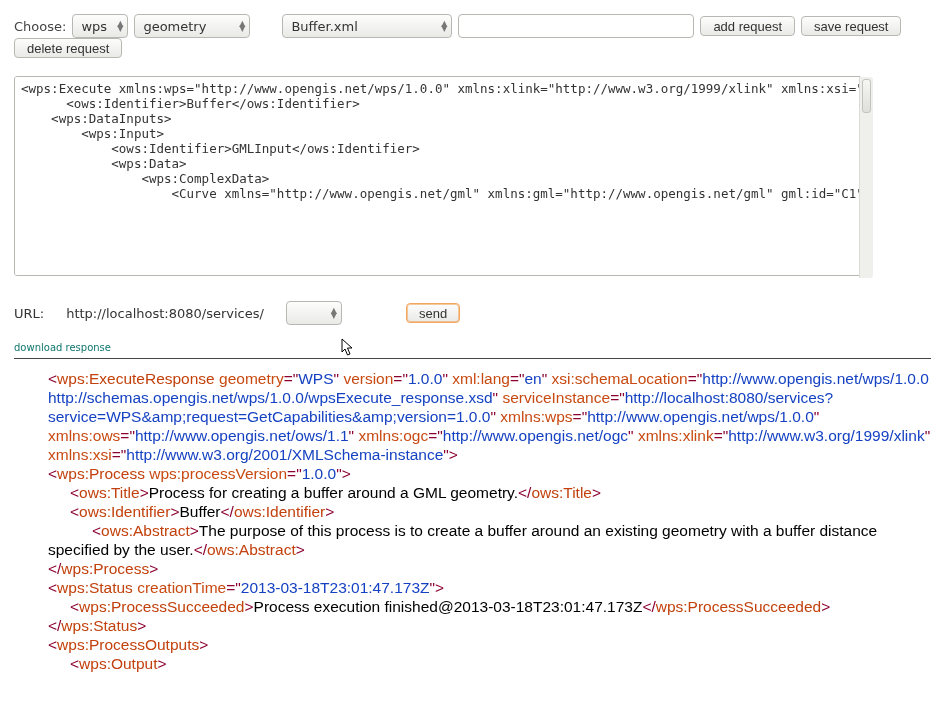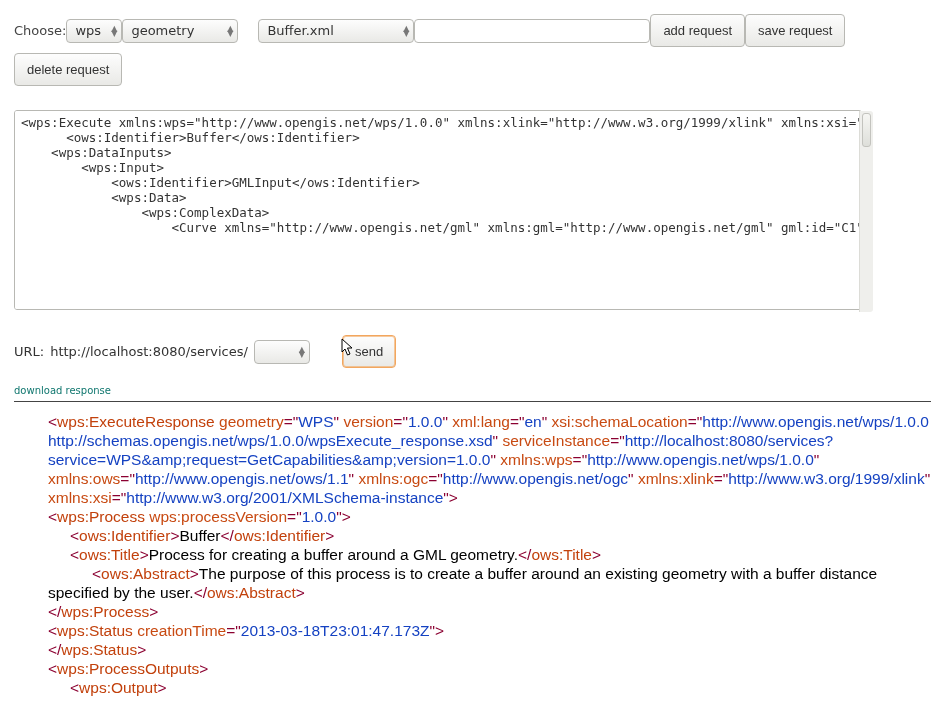--- a/index.html
+++ b/index.html
@@ -5,32 +5,32 @@
   * { box-sizing: border-box; }
   body {
     margin: 0;
     padding: 14px 14px 0 14px;
     font-family: "DejaVu Sans", "Liberation Sans", Arial, sans-serif;
     font-size: 13px;
     color: #333;
     background: #fff;
     width: 945px;
   }
-  .row { display: flex; align-items: center; margin-bottom: 6px; flex-wrap: wrap; }
+  .row { display: flex; align-items: center; gap: 6px; flex-wrap: wrap; }
   label.plain { color: #444; }
   .select {
     display: inline-flex; align-items: center; justify-content: space-between;
     height: 24px; padding: 0 4px 0 8px;
     background: linear-gradient(#fdfdfd,#e9e9e6);
     border: 1px solid #b8b8b3; border-radius: 4px;
     font-size: 13px; color: #333; cursor: default;
   }
   .select .spin { display:flex; flex-direction:column; line-height:5px; font-size:8px; color:#777; margin-left:6px;}
   .btn {
-    height: 33px; padding: 0 12px;
+    height: 20px; padding: 0 12px;
     background: linear-gradient(#fdfdfd,#e9e9e6);
     border: 1px solid #b8b8b3; border-radius: 4px;
     font-size: 13px; color: #333; cursor: default;
     display:inline-flex; align-items:center;
   }
   .btn.focus { border:1px solid #f2a65e; box-shadow: 0 0 0 1px rgba(242,166,94,.6) inset; }
   .textinput {
     height: 24px; border:1px solid #b8b8b3; border-radius:4px; background:#fff;
     padding: 0 6px; font-size:13px;
   }
@@ -45,21 +45,21 @@
   .ta-wrap { position:relative; width:860px; }
   .ta-wrap .sb {
     position:absolute; top:1px; right:1px; bottom:1px; width:14px;
     background:#efefec; border-left:1px solid #dcdcd7; border-radius:0 3px 3px 0;
     pointer-events:none;
   }
   .ta-wrap .sb .thumb {
     position:absolute; top:2px; left:2px; right:2px; height:34px;
     background:linear-gradient(#f6f6f3,#dedfda); border:1px solid #c3c3be; border-radius:3px;
   }
-  .urlrow { margin-top: 22px; display:flex; align-items:center; gap:6px;}
+  .urlrow { margin-top: 22px; display:flex; align-items:center; gap:22px;}
   .urlrow .select.small { width:56px; }
   a.link { color:#0f766e; text-decoration:none; font-size:10px; }
   hr.sep { border:none; border-top:1px solid #444; margin:4px 0 10px 0;}
   .cursor {
     position: fixed; width:14px; height:20px; pointer-events:none; z-index:999;
   }
   
   .xmlview {
     font-family: Arial, "DejaVu Sans", sans-serif;
     font-size: 15.5px; line-height: 19px; color:#000;
@@ -94,21 +94,21 @@
   <div class="select" style="width:116px">
     <span>geometry</span>
     <span class="spin">
         <span>▲</span>
         <span>▼</span>
       </span>
   </div>
 
   <span style="width:20px"></span>
 
-  <div class="select" style="width:156px">
+  <div class="select" style="width:170px">
     <span>Buffer.xml</span>
     <span class="spin">
         <span>▲</span>
         <span>▼</span>
       </span>
   </div>
 
   <input class="textinput" style="width: 236px;" value="">
 
   <button class="btn">add request</button>
@@ -171,40 +171,43 @@
     <span class="attr"> xmlns:xlink</span><span class="pun">="</span><span class="val">http://www.w3.org/1999/xlink</span><span class="pun">"</span>
     <span class="attr"> xmlns:xsi</span><span class="pun">="</span><span class="val">http://www.w3.org/2001/XMLSchema-instance</span><span class="pun">"&gt;</span>
   </span>
 
   <span class="ind1">
     <span class="pun">&lt;</span><span class="tag">wps:Process</span>
     <span class="attr"> wps:processVersion</span><span class="pun">="</span><span class="val">1.0.0</span><span class="pun">"&gt;</span>
   </span>
 
   <span class="ind2">
+    <span class="pun">&lt;</span><span class="tag">ows:Title</span><span class="pun">&gt;</span><span class="txt">Process for creating a buffer around a GML geometry.</span><span class="pun">&lt;/</span><span class="tag">ows:Title</span><span class="pun">&gt;</span>
+  </span>
+
+  <span class="ind2">
     <span class="pun">&lt;</span><span class="tag">ows:Identifier</span><span class="pun">&gt;</span><span class="txt">Buffer</span><span class="pun">&lt;/</span><span class="tag">ows:Identifier</span><span class="pun">&gt;</span>
-  </span>
-
-  <span class="ind2">
-    <span class="pun">&lt;</span><span class="tag">ows:Title</span><span class="pun">&gt;</span><span class="txt">Process for creating a buffer around a GML geometry.</span><span class="pun">&lt;/</span><span class="tag">ows:Title</span><span class="pun">&gt;</span>
   </span>
 
   <span class="wrap" style="padding-left:22px;">
     <span style="padding-left:44px;"></span><span class="pun">&lt;</span><span class="tag">ows:Abstract</span><span class="pun">&gt;</span><span class="txt">The purpose of this process is to create a buffer around an existing geometry with a buffer distance specified by the user.</span><span class="pun">&lt;/</span><span class="tag">ows:Abstract</span><span class="pun">&gt;</span>
   </span>
 
   <span class="ind1">
     <span class="pun">&lt;/</span><span class="tag">wps:Process</span><span class="pun">&gt;</span>
   </span>
 
   <span class="ind1">
     <span class="pun">&lt;</span><span class="tag">wps:Status</span>
     <span class="attr"> creationTime</span><span class="pun">="</span><span class="val">2013-03-18T23:01:47.173Z</span><span class="pun">"&gt;</span>
   </span>
 
+  <span class="ind2">
+    <span class="pun">&lt;</span><span class="tag">wps:ProcessSucceeded</span><span class="pun">&gt;</span><span class="txt">Process execution finished@2013-03-18T23:01:47.173Z</span><span class="pun">&lt;/</span><span class="tag">wps:ProcessSucceeded</span><span class="pun">&gt;</span>
+  </span>
 
   <span class="ind1">
     <span class="pun">&lt;/</span><span class="tag">wps:Status</span><span class="pun">&gt;</span>
   </span>
 
   <span class="ind1">
     <span class="pun">&lt;</span><span class="tag">wps:ProcessOutputs</span><span class="pun">&gt;</span>
   </span>
 
   <span class="ind2">

